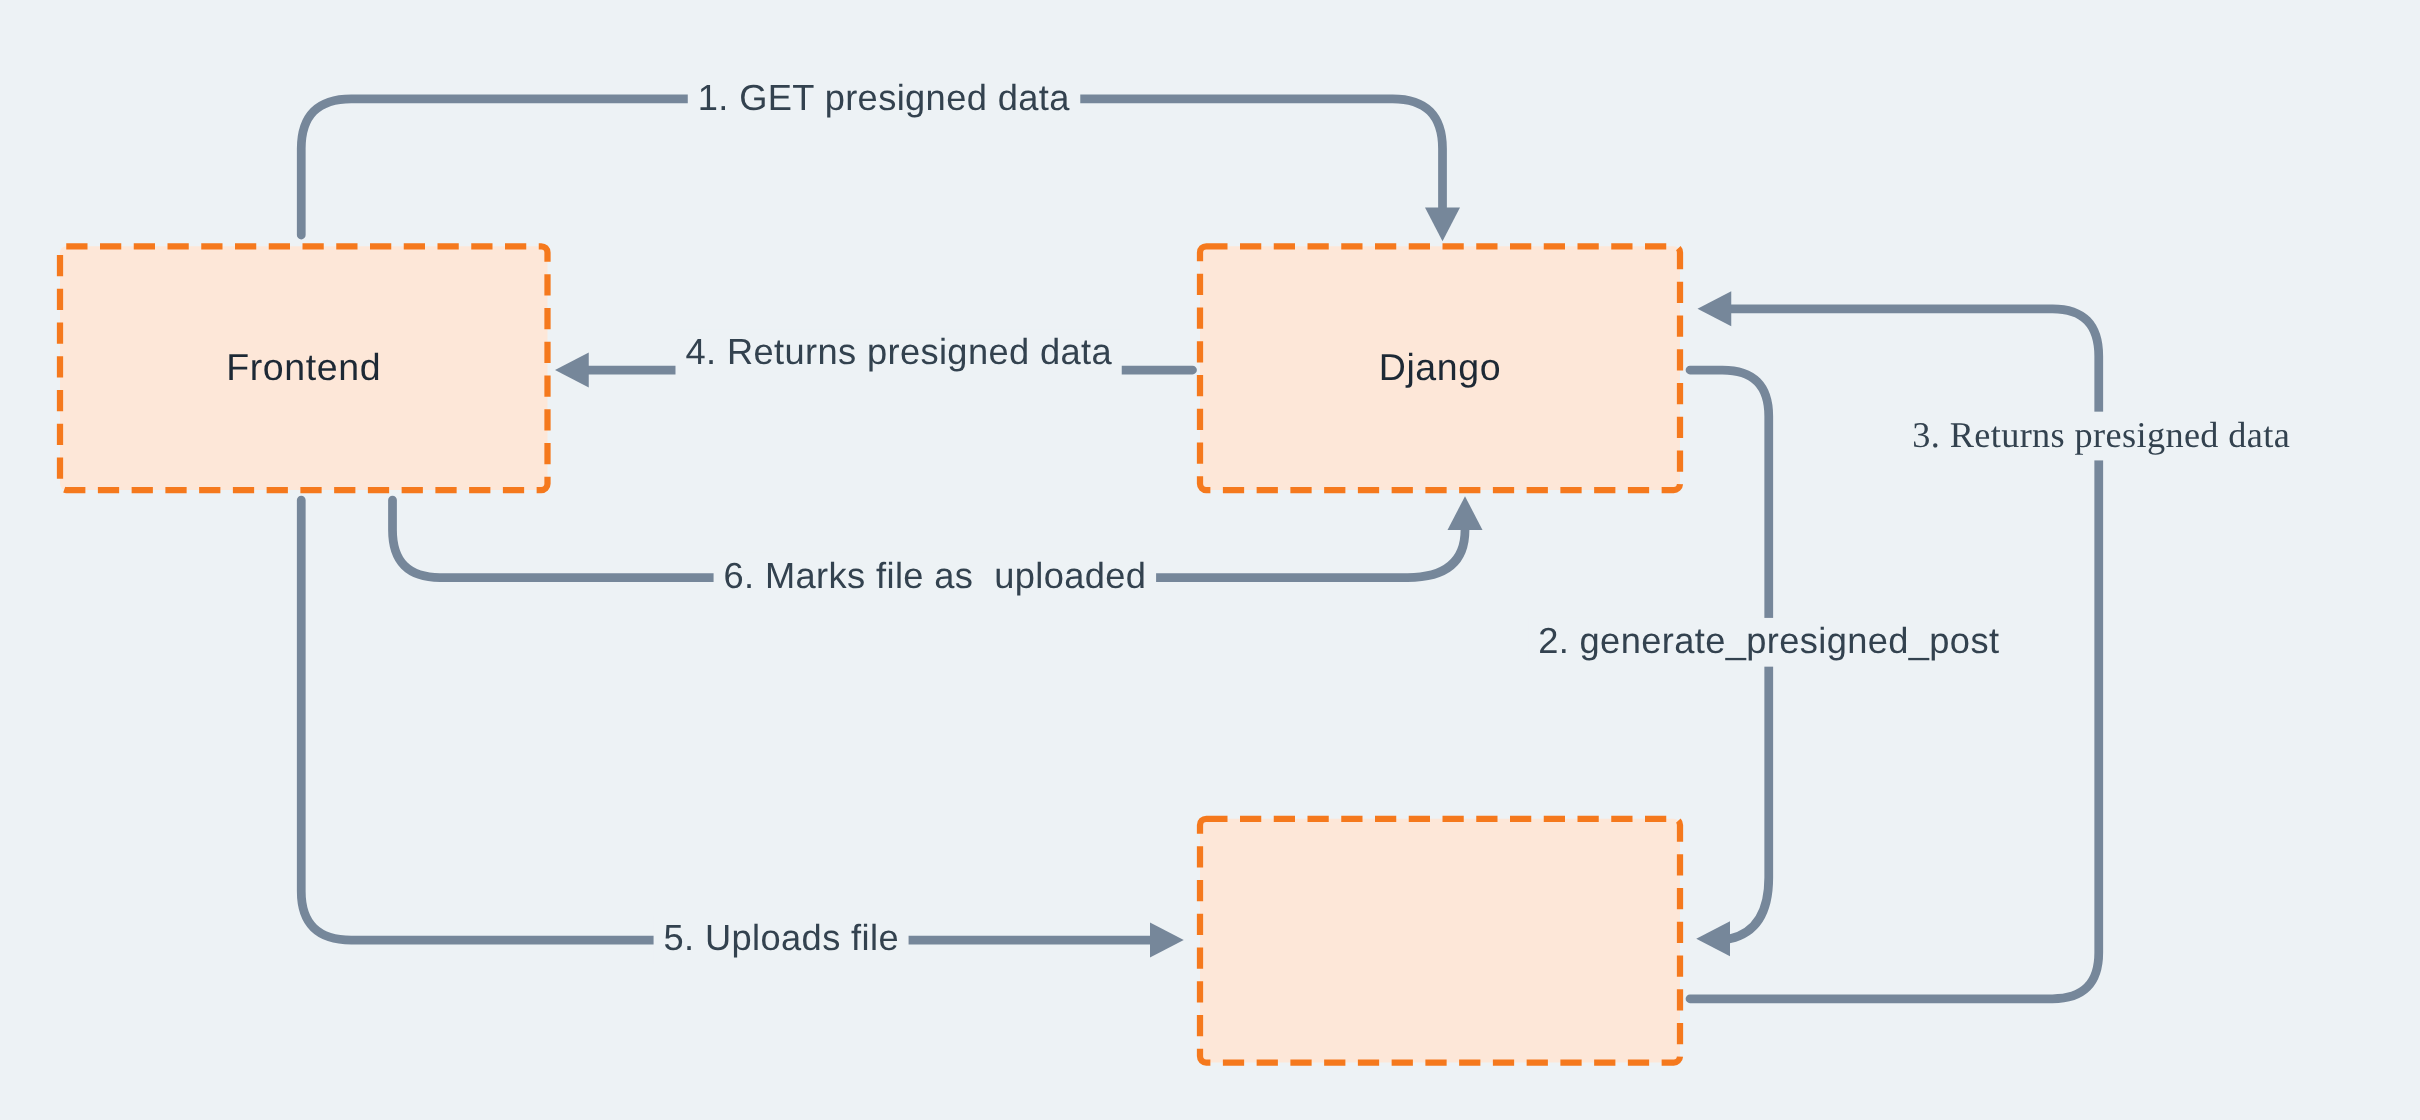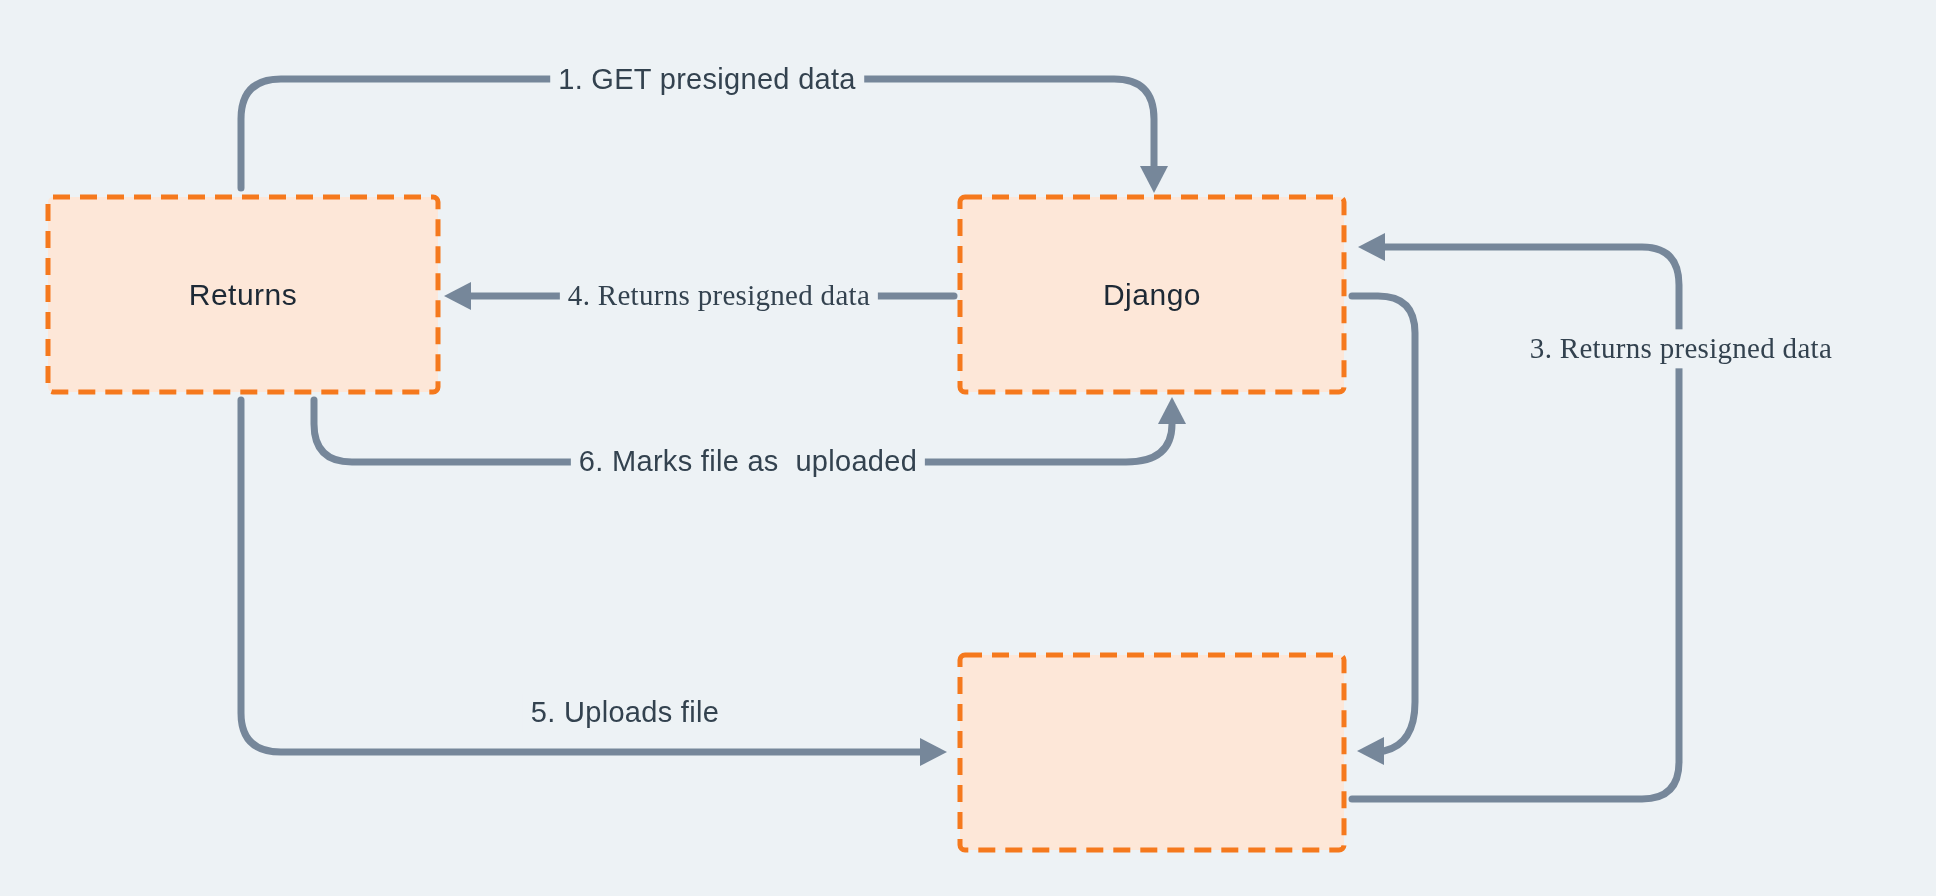--- a/index.html
+++ b/index.html
@@ -32,22 +32,22 @@
   .node-aws-s3{left:960px;top:655px;width:384px;height:195px;}
   .edge-label{
     position:absolute;transform:translate(-50%,-50%);
     background:var(--bg);color:var(--label-text);
     font-size:29px;letter-spacing:0.3px;white-space:pre;
     padding:3px 8px;line-height:1.15;
   }
   .edge-label-1{left:707px;top:80px;}
   .edge-label-2{left:1415px;top:514px;}
   .edge-label-3{left:1681px;top:349px;font-family:Liberation Serif, serif;}
-  .edge-label-4{left:719px;top:296px;font-family:Liberation Serif, serif;}
-  .edge-label-5{left:625px;top:713px;text-align:right;}
+  .edge-label-4{left:719px;top:283px;}
+  .edge-label-5{left:625px;top:752px;text-align:right;}
   .edge-label-6{left:748px;top:462px;}
 </style>
 </head>
 <body>
 
 <div class="canvas">
 
   <svg class="arrows" viewBox="0 0 1936 896" aria-hidden="true">
 
     <rect class="node-rect" x="48" y="197" width="390" height="195" rx="5"></rect>
@@ -67,25 +67,26 @@
     <polygon class="arrow-head" points="947,752 920,738 920,766"></polygon>
 
     <path class="edge-path" d="M 1352 296 H 1378 Q 1415 296 1415 333 V 702 Q 1415 744 1384 751"></path>
     <polygon class="arrow-head" points="1357,751 1384,737 1384,765"></polygon>
 
     <path class="edge-path" d="M 1352 799 H 1642 Q 1679 799 1679 762 V 285 Q 1679 247 1642 247 H 1385"></path>
     <polygon class="arrow-head" points="1358,247 1385,233 1385,261"></polygon>
   </svg>
 
   <div class="node-box node-frontend">
-    <span>Returns</span>
+    <span>Frontend</span>
   </div>
   <div class="node-box node-django">
     <span>Django</span>
   </div>
 
   <div class="edge-label edge-label-1">1. GET presigned data</div>
+  <div class="edge-label edge-label-2">2. generate_presigned_post</div>
   <div class="edge-label edge-label-3">3. Returns presigned data</div>
   <div class="edge-label edge-label-4">4. Returns presigned data</div>
   <div class="edge-label edge-label-5">5. Uploads file</div>
   <div class="edge-label edge-label-6">6. Marks file as  uploaded</div>
 
 </div>
 
 </body></html>

